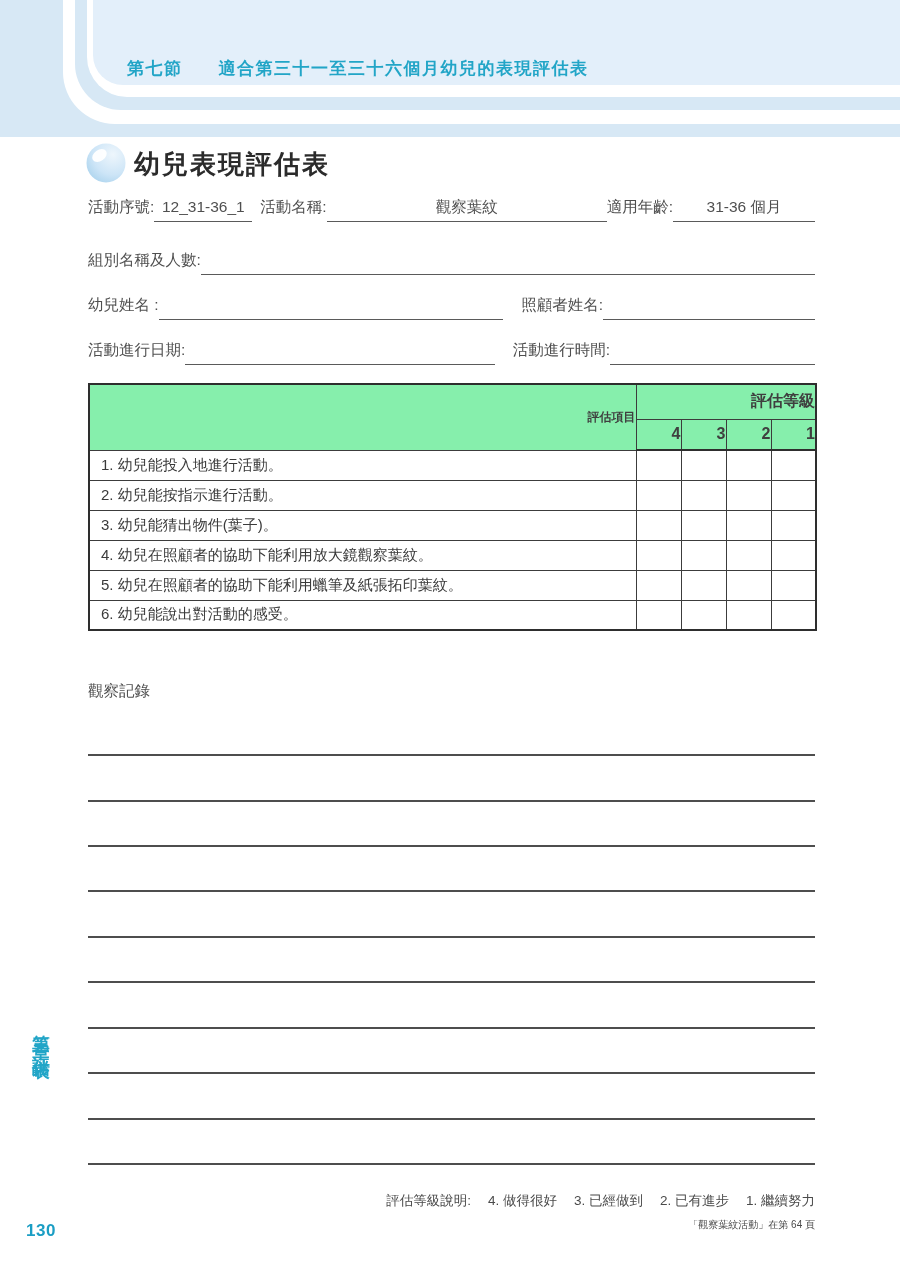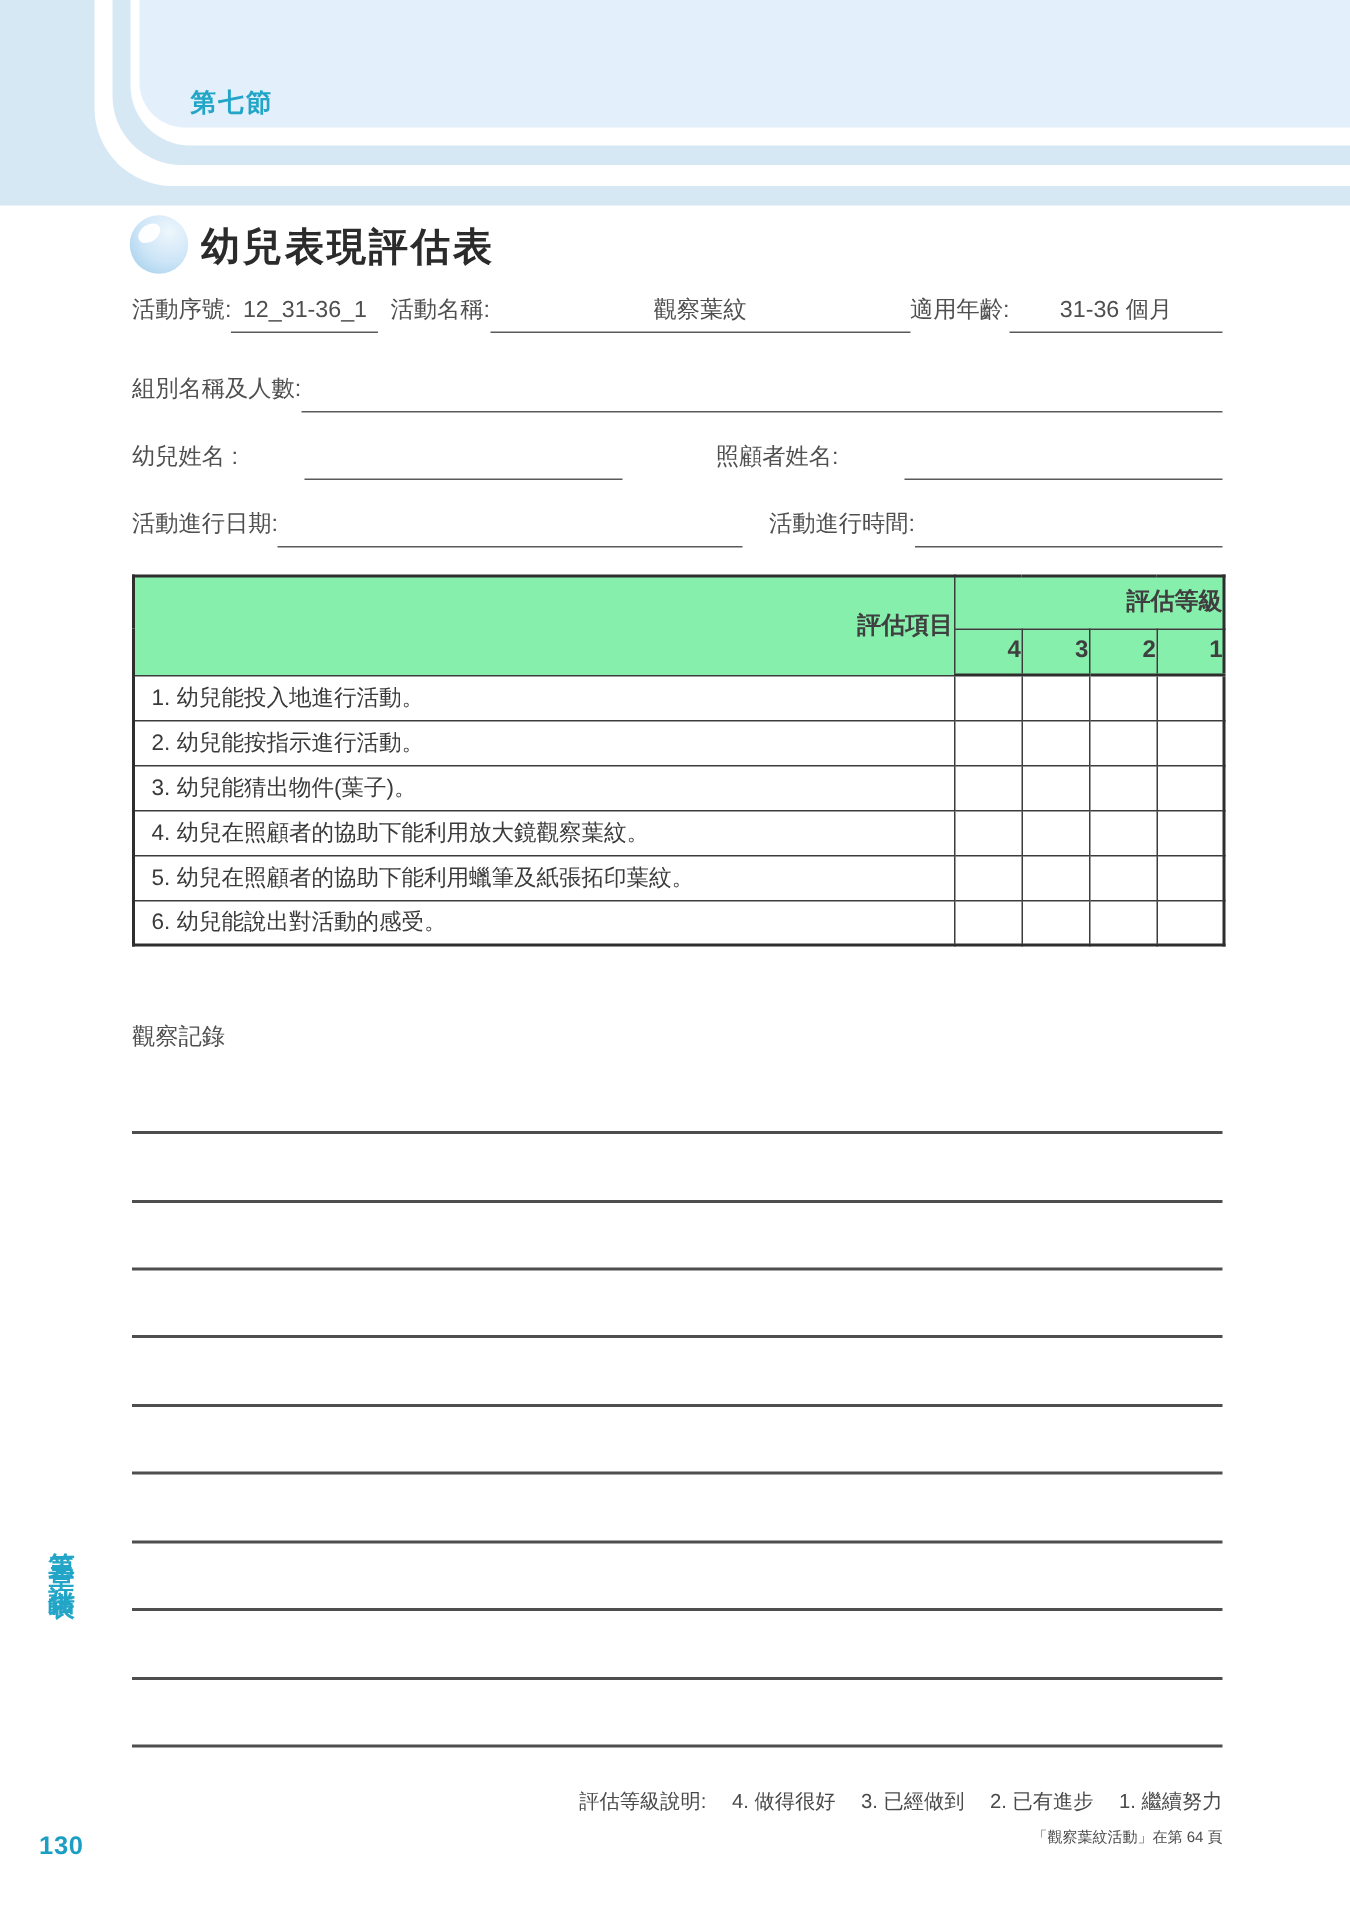--- a/index.html
+++ b/index.html
@@ -44,21 +44,21 @@
   
   table.assess {
     position:absolute; left:88px; top:383px; width:727px;
     border-collapse:collapse; table-layout:fixed;
     border:2px solid #2e2e2e;
   }
   table.assess th, table.assess td { border:1px solid #3c3c3c; }
   table.assess thead th {
     background:#86efac; font-weight:bold; color:#3f3f3f; text-align:right;
   }
-  .th-item   { font-size:16px; }
+  .th-item   { font-size:12px; }
   .th-rating { height:35px; font-size:16px; }
   .th-level  { height:31px; font-size:16px; }
   table.assess thead tr.levels th { border-bottom:2px solid #2e2e2e; }
   table.assess tbody td {
     height:30px; font-size:15px; color:#3a3a3a;
     padding-left:11px; text-align:left; background:#fff;
   }
   table.assess tbody td.rate { padding:0; }
   
   .obs-label { position:absolute; left:88px; top:681px; font-size:15.5px; color:#4f4f4f; }
@@ -90,20 +90,21 @@
 <div id="canvas">
 
   <div class="band" id="band0"></div>
   <div class="band" id="band1"></div>
   <div class="band" id="band2"></div>
   <div class="band" id="band3"></div>
   <div class="band" id="band4"></div>
 
   <div class="section-header">
     <span>第七節</span>
+    <span>適合第三十一至三十六個月幼兒的表現評估表</span>
   </div>
 
   <div class="bubble">
     <svg width="42" height="42" viewBox="0 0 42 42">
       <defs>
         <radialGradient id="bubbleGrad" cx="0.68" cy="0.28" r="0.95">
           <stop offset="0" stop-color="#eef6fc"></stop>
           <stop offset="0.55" stop-color="#cde5f7"></stop>
           <stop offset="1" stop-color="#9fcdea"></stop>
         </radialGradient>
@@ -121,21 +122,21 @@
     <span class="uline grow">觀察葉紋</span>
     <span class="lbl">適用年齡:</span>
     <span class="uline" style="width:142px;">31-36 個月</span>
   </div>
 
   <div class="fline" style="top:251px;">
     <span class="lbl">組別名稱及人數:</span>
     <span class="uline grow"></span>
   </div>
 
-  <div class="fline" style="top:296px;gap:44px;">
+  <div class="fline" style="top:296px;">
     <span class="lbl">幼兒姓名 :</span>
     <span class="uline grow" style="margin-right:18px;"></span>
     <span class="lbl">照顧者姓名:</span>
     <span class="uline" style="width:212px;"></span>
   </div>
 
   <div class="fline" style="top:341px;">
     <span class="lbl">活動進行日期:</span>
     <span class="uline grow" style="margin-right:18px;"></span>
     <span class="lbl">活動進行時間:</span>

